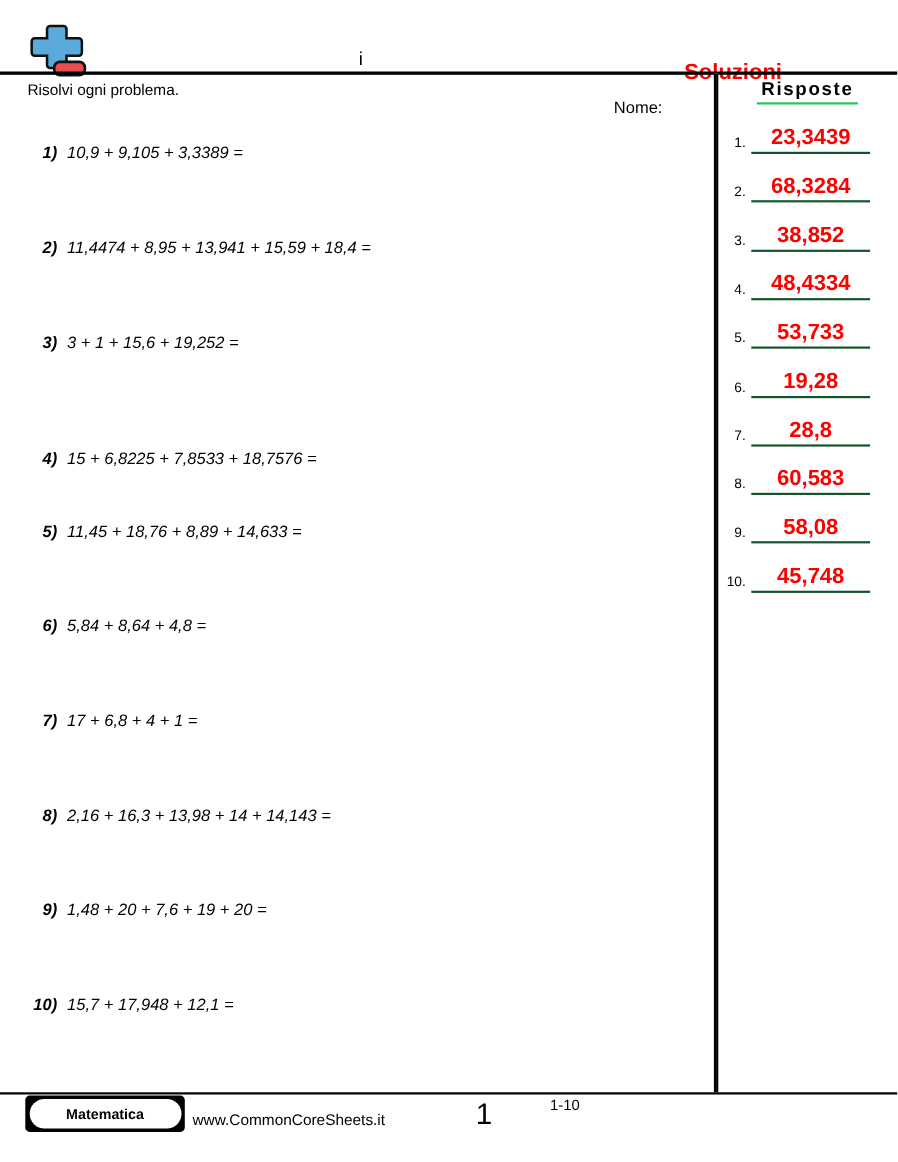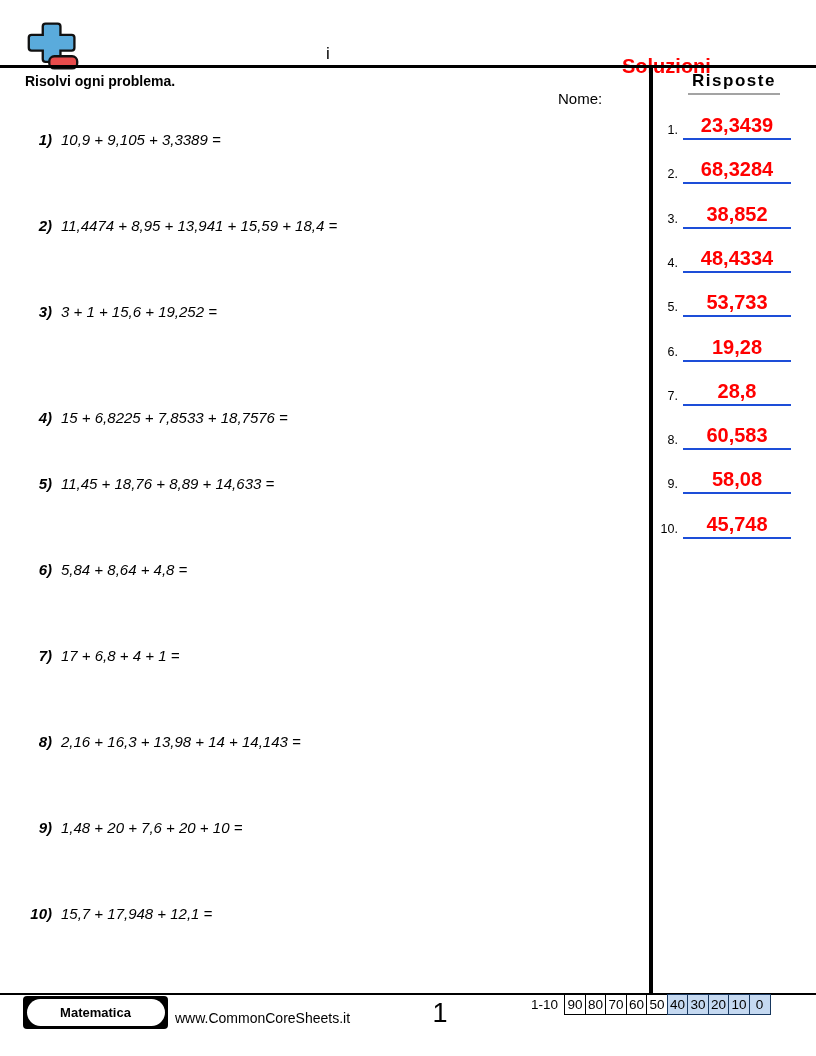--- a/index.html
+++ b/index.html
@@ -14,45 +14,45 @@
   .page{
     position:relative;width:816px;height:1056px;background:#ffffff;
     font-family:"Liberation Sans",sans-serif;color:#000;overflow:hidden;
   }
   
   .logo{position:absolute;left:26px;top:20px;width:54px;height:52px;}
   .worksheet-title{position:absolute;left:300px;top:44px;width:56px;text-align:center;font-size:17px;}
   .name-label{position:absolute;left:558px;top:46px;font-size:15px;margin-top:44px;}
   .name-value{position:absolute;left:622px;top:39px;font-size:20px;font-weight:bold;color:var(--red);margin-top:16px;}
   .hdr-rule{position:absolute;left:0;top:65px;width:816px;height:0;border-top:3px solid #000;}
-  .instruction{position:absolute;left:25px;top:73px;font-size:14px;font-weight:bold;}
+  .instruction{position:absolute;left:25px;top:73px;font-size:14px;font-weight:normal;}
   
   .vline{position:absolute;left:649px;top:67px;height:926px;width:3px;
          border-left:2px solid #000;border-right:2px solid #000;background:#fff;}
   
   .problem{position:absolute;left:28px;font-size:15px;line-height:20px;white-space:nowrap;font-style:italic;}
   .problem .num{display:inline-block;width:24px;text-align:right;font-weight:bold;margin-right:9px;}
   
   .answers-title{position:absolute;left:658px;top:71px;width:152px;text-align:center;}
   .answers-title span{display:inline-block;font-size:17px;font-weight:bold;letter-spacing:1.5px;
-                      border-bottom:2px solid #a3a3a3;padding:0 4px 2px 4px;}
+                      border-bottom:2px solid #22c55e;padding:0 4px 2px 4px;}
   .answer-row{position:absolute;left:656px;width:150px;height:28px;}
   .answer-row .num{position:absolute;left:0;bottom:3px;width:22px;text-align:right;font-size:12.5px;}
   .answer-row .val{position:absolute;left:27px;bottom:0;width:108px;text-align:center;
-                   border-bottom:2px solid #1d4ed8;font-weight:bold;color:var(--red);
+                   border-bottom:2px solid #14532d;font-weight:bold;color:var(--red);
                    font-size:20px;line-height:26px;height:28px;}
   
   .ftr-rule{position:absolute;left:0;top:993px;width:816px;height:0;border-top:2.5px solid #000;}
   .badge{position:absolute;left:23px;top:996px;width:145px;height:33px;background:#000;
          border-radius:4px;display:flex;align-items:center;justify-content:center;}
   .badge-pill{background:#fff;border-radius:15px;width:138px;height:27px;display:flex;
               align-items:center;justify-content:center;font-weight:bold;font-size:13px;color:#000;}
   .website{position:absolute;left:175px;top:1010px;font-size:14px;}
   .page-number{position:absolute;left:400px;top:998px;width:80px;text-align:center;font-size:27px;}
-  .score-label{position:absolute;left:500px;top:997px;width:58px;text-align:right;font-size:13.5px;}
+  .score-label{position:absolute;left:500px;top:997px;width:58px;text-align:left;font-size:13.5px;}
   .score-table{position:absolute;left:564px;top:994px;display:flex;}
   .score-cell{width:22px;height:21px;border:1.5px solid #000;margin-left:-1.5px;background:#fff;
               display:flex;align-items:center;justify-content:center;font-size:13.5px;}
   .score-cell:first-child{margin-left:0;}
   .score-cell.hl{background:var(--cell-blue);border-color:var(--cell-border);}
 </style>
 </head>
 <body>
 
 <div class="page">
@@ -90,21 +90,21 @@
       <div class="problem" style="top: 560px;">
     <span class="num">6)</span><span>5,84 + 8,64 + 4,8 =</span>
   </div>
       <div class="problem" style="top: 646px;">
     <span class="num">7)</span><span>17 + 6,8 + 4 + 1 =</span>
   </div>
       <div class="problem" style="top: 732px;">
     <span class="num">8)</span><span>2,16 + 16,3 + 13,98 + 14 + 14,143 =</span>
   </div>
       <div class="problem" style="top: 818px;">
-    <span class="num">9)</span><span>1,48 + 20 + 7,6 + 20 + 10 =</span>
+    <span class="num">9)</span><span>1,48 + 20 + 7,6 + 19 + 20 =</span>
   </div>
       <div class="problem" style="top: 904px;">
     <span class="num">10)</span><span>15,7 + 17,948 + 12,1 =</span>
   </div>
     </div>
 
   <div class="answers-title">
     <span>Risposte</span>
   </div>
   <div id="answers">
@@ -150,26 +150,14 @@
   </div>
     </div>
 
   <div class="ftr-rule"></div>
   <div class="badge">
     <div class="badge-pill">Matematica</div>
   </div>
   <div class="website">www.CommonCoreSheets.it</div>
   <div class="page-number">1</div>
   <div class="score-label">1-10</div>
-  <div id="score-table" class="score-table">
-      <div class="score-cell">90</div>
-      <div class="score-cell">80</div>
-      <div class="score-cell">70</div>
-      <div class="score-cell">60</div>
-      <div class="score-cell">50</div>
-      <div class="score-cell hl">40</div>
-      <div class="score-cell hl">30</div>
-      <div class="score-cell hl">20</div>
-      <div class="score-cell hl">10</div>
-      <div class="score-cell hl">0</div>
-    </div>
 
 </div>
 
 </body></html>

